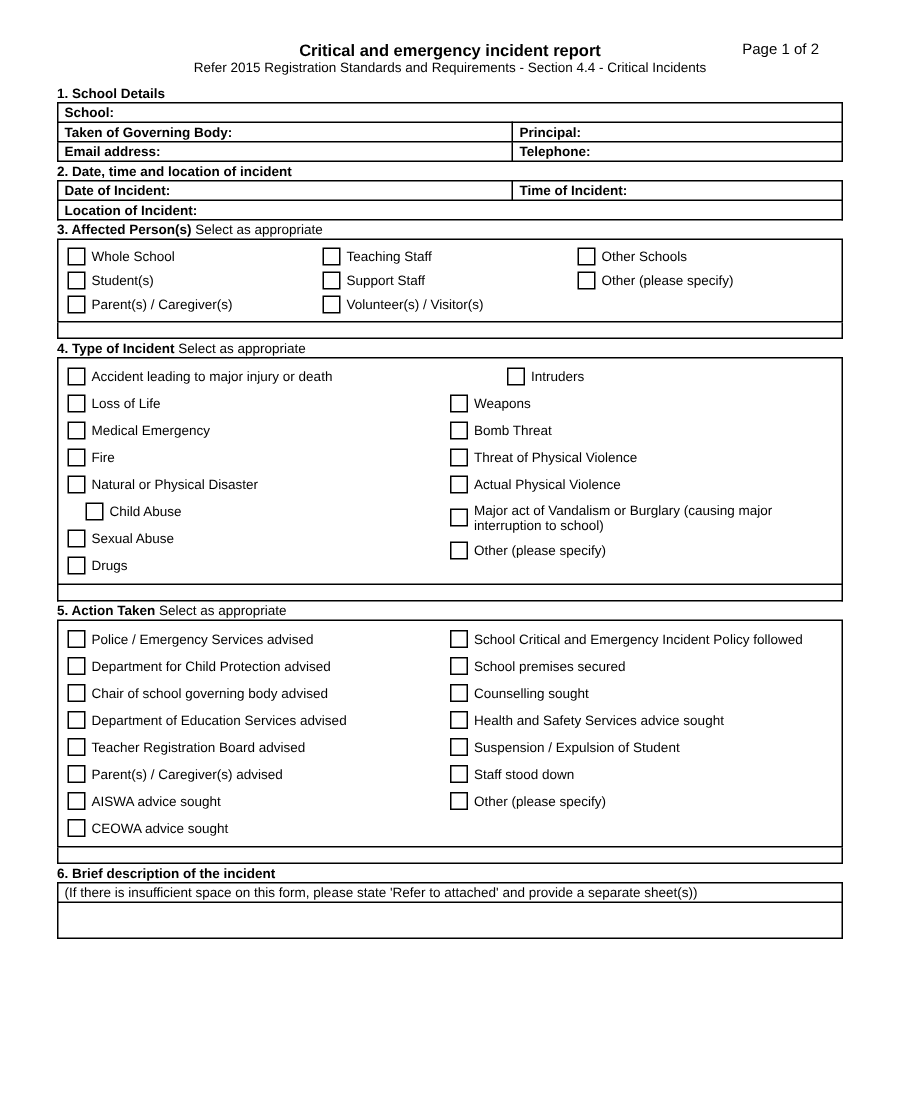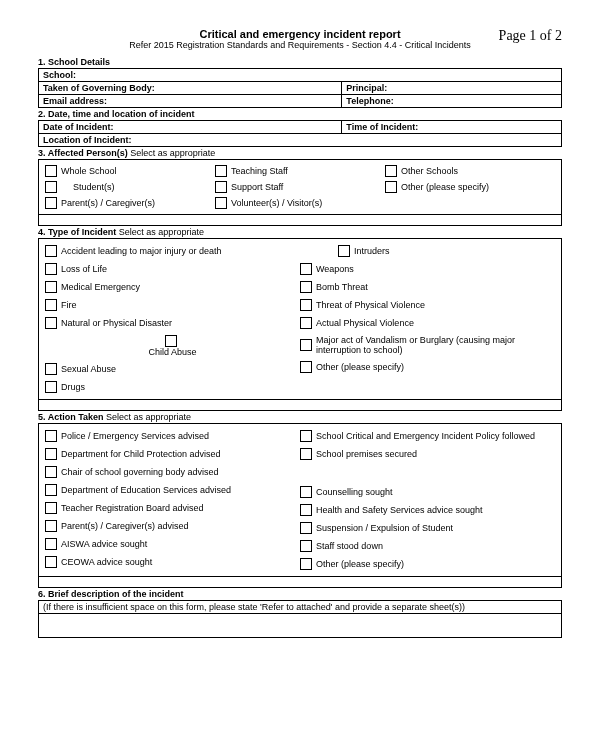--- a/index.html
+++ b/index.html
@@ -1,21 +1,21 @@
 <!DOCTYPE html>
 <html><head>
 <meta charset="utf-8">
 <style>
   * { box-sizing: border-box; margin: 0; padding: 0; }
   body { font-family: Arial, sans-serif; font-size: 9px; background: #fff; width: 600px; }
   .page { padding: 28px 38px 20px 38px; }
   .header { position: relative; text-align: center; margin-bottom: 6px; }
   .header .title { font-weight: bold; font-size: 11px; }
   .header .subtitle { font-size: 9px; }
-  .header .pageno { position: absolute; right: 0; top: 0; font-size: 14px; font-family: Liberation Serif, serif; }
+  .header .pageno { position: absolute; right: 16px; top: 0; font-size: 10px; }
   .section-head { font-weight: bold; font-size: 9px; padding: 1px 0; }
   .section-head .hint { font-weight: normal; }
   table.grid { width: 100%; border-collapse: collapse; }
   table.grid td { border: 1px solid #000; padding: 1px 4px; font-size: 9px; vertical-align: top; }
   table.grid td.lbl { font-weight: bold; }
   .check-row { display: flex; align-items: center; padding: 1px 0; }
   .checkbox { display: inline-block; width: 12px; height: 12px; border: 1px solid #000; margin-right: 4px; flex-shrink: 0; }
   .cols3 { display: flex; }
   .cols3 > div { flex: 1; }
   .cols2 { display: flex; }
@@ -69,21 +69,21 @@
   <div class="section-head">
     <span>3.  Affected Person(s) </span><span class="hint">Select as appropriate</span>
   </div>
   <div class="box">
     <div class="cols3">
       <div id="s3c1">
           <div class="check-row" style="padding: 2px 0px;">
             <span class="checkbox"></span>
             <span>Whole School</span>
           </div>
-          <div class="check-row" style="padding: 2px 0px; gap: 12px;">
+          <div class="check-row" style="padding: 2px 0px;">
             <span class="checkbox"></span>
             <span>Student(s)</span>
           </div>
           <div class="check-row" style="padding: 2px 0px;">
             <span class="checkbox"></span>
             <span>Parent(s) / Caregiver(s)</span>
           </div>
         </div>
       <div id="s3c2">
           <div class="check-row" style="padding: 2px 0px;">
@@ -132,21 +132,21 @@
             <span>Medical Emergency</span>
           </div>
           <div class="check-row" style="padding: 3px 0px;">
             <span class="checkbox"></span>
             <span>Fire</span>
           </div>
           <div class="check-row" style="padding: 3px 0px;">
             <span class="checkbox"></span>
             <span>Natural or Physical Disaster</span>
           </div>
-          <div class="check-row" style="padding: 3px 12px; flex-direction: column;">
+          <div class="check-row" style="padding: 3px 12px;">
             <span class="checkbox"></span>
             <span>Child Abuse</span>
           </div>
           <div class="check-row" style="padding: 3px 0px;">
             <span class="checkbox"></span>
             <span>Sexual Abuse</span>
           </div>
           <div class="check-row" style="padding: 3px 0px;">
             <span class="checkbox"></span>
             <span>Drugs</span>
@@ -227,21 +227,21 @@
         </div>
       <div id="s5c2" class="col-right">
           <div class="check-row" style="padding: 3px 0px;">
             <span class="checkbox"></span>
             <span>School Critical and Emergency Incident Policy followed</span>
           </div>
           <div class="check-row" style="padding: 3px 0px;">
             <span class="checkbox"></span>
             <span>School premises secured</span>
           </div>
-          <div class="check-row" style="padding: 3px 0px; margin-top: 20px;">
+          <div class="check-row" style="padding: 3px 0px;">
             <span class="checkbox"></span>
             <span>Counselling sought</span>
           </div>
           <div class="check-row" style="padding: 3px 0px;">
             <span class="checkbox"></span>
             <span>Health and Safety Services advice sought</span>
           </div>
           <div class="check-row" style="padding: 3px 0px; text-align: right;">
             <span class="checkbox"></span>
             <span>Suspension / Expulsion of Student</span>

